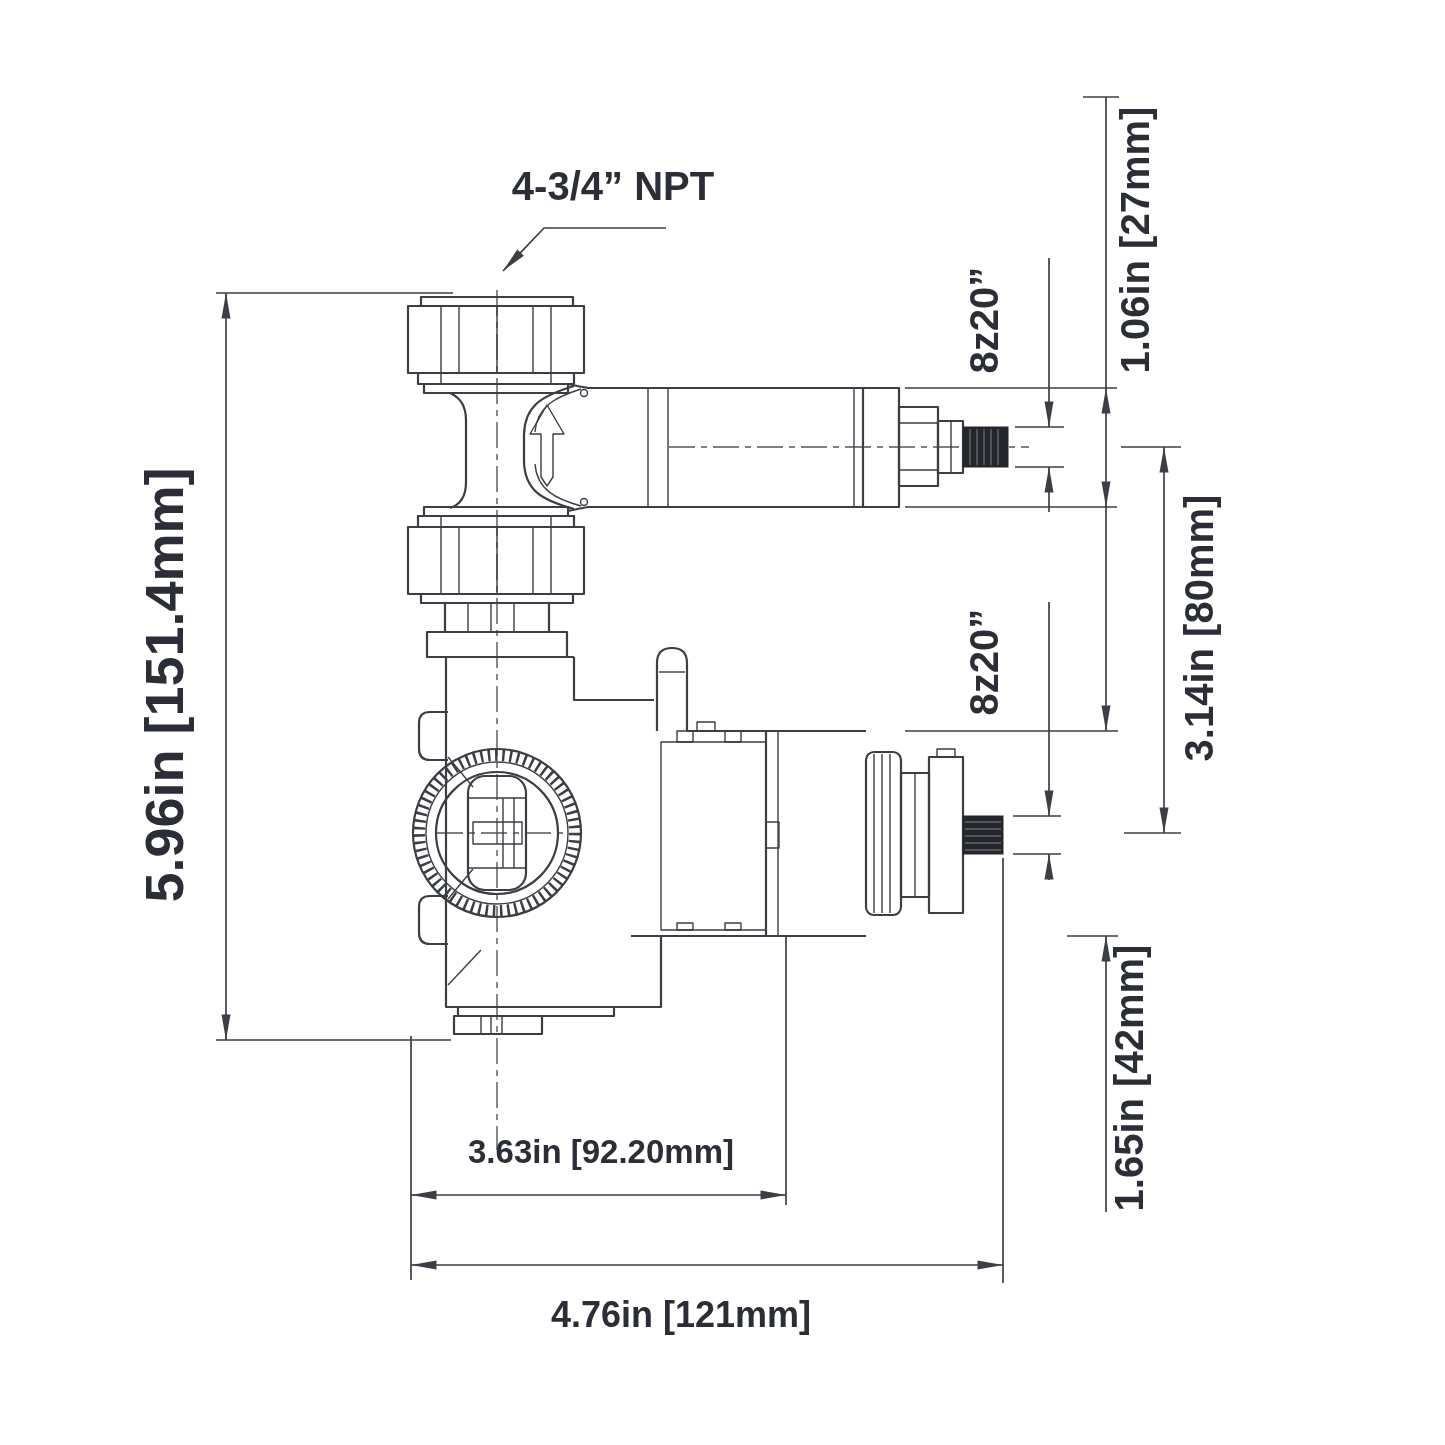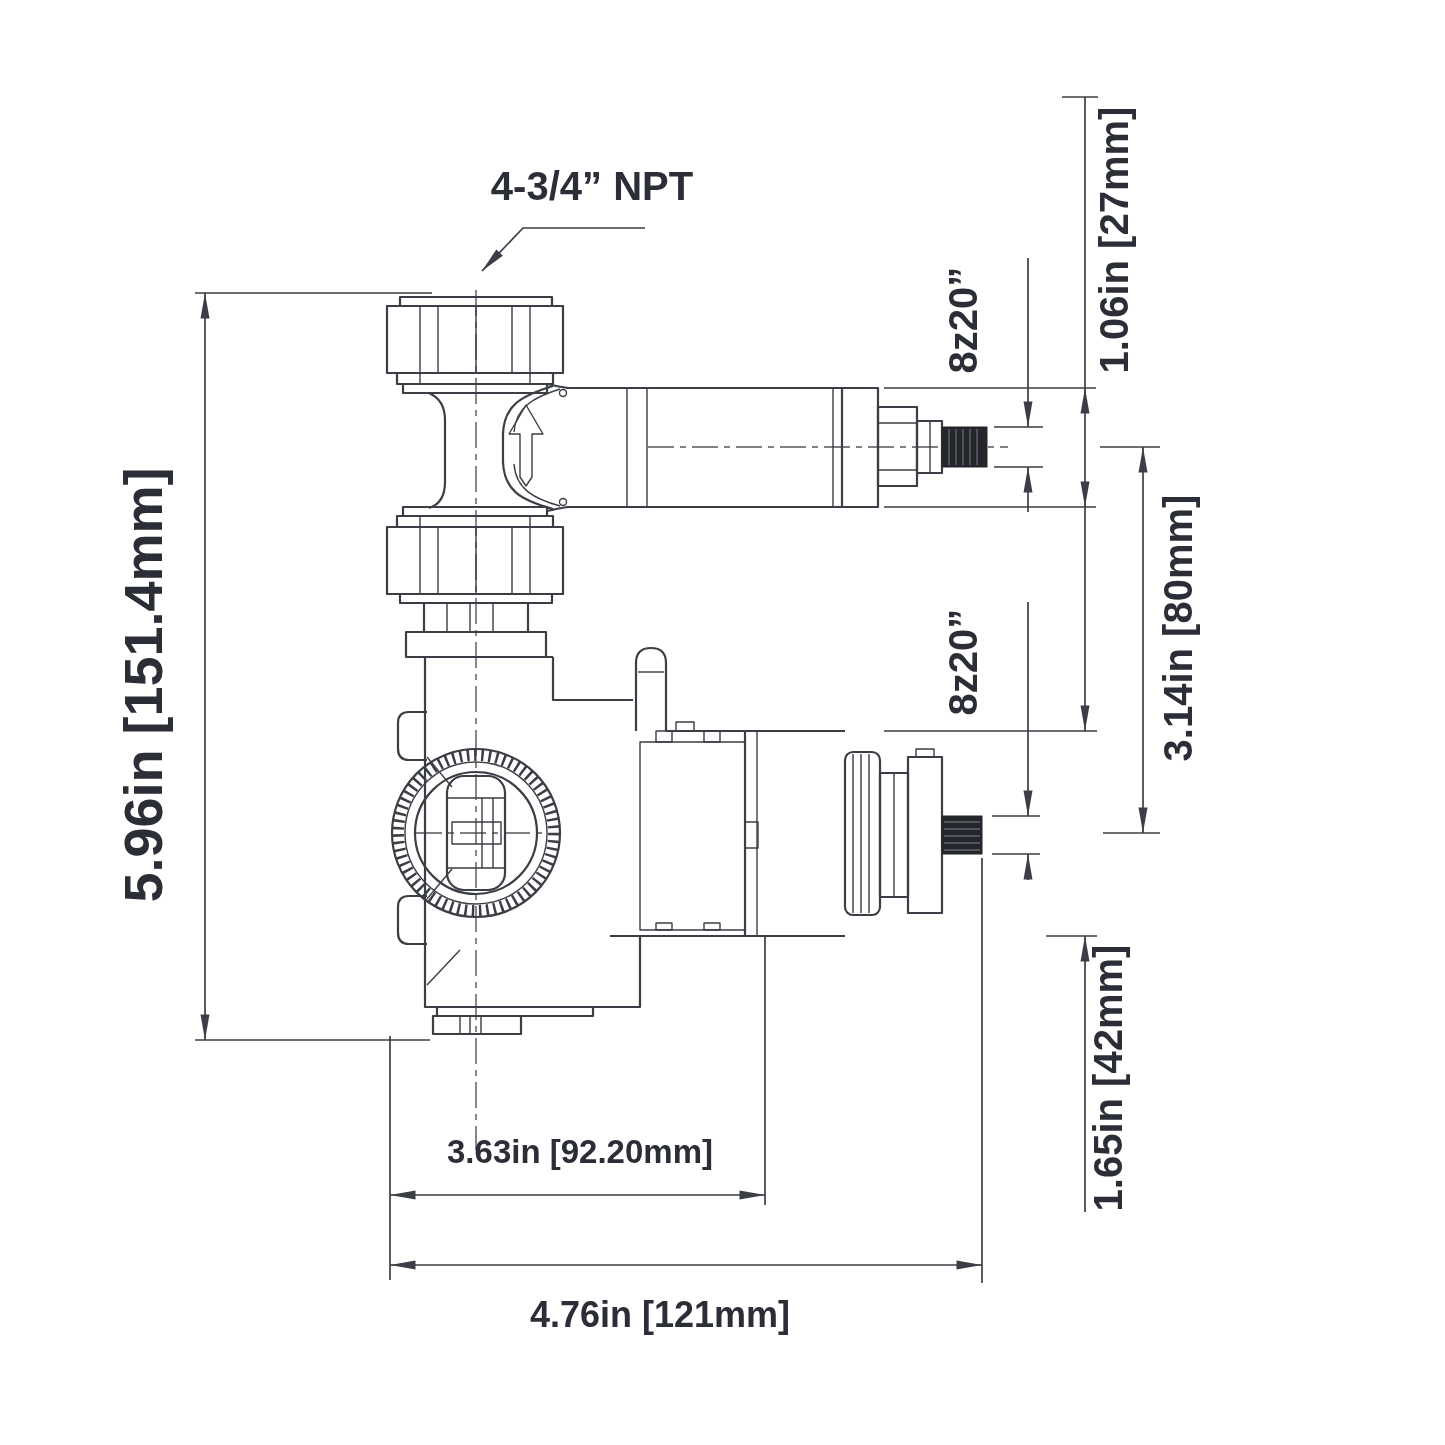--- a/index.html
+++ b/index.html
@@ -1,16 +1,16 @@
 <!DOCTYPE html>
 <html><head>
 <meta charset="utf-8">
 <style>
   html,body{margin:0;padding:0;background:#ffffff;}
-  .stage{width:1301px;height:1445px;background:#ffffff;position:relative;overflow:hidden;}
+  .stage{width:1301px;height:1445px;background:#ffffff;position:relative;overflow:hidden;padding-left:21px;}
   svg{display:block;}
   .ol{fill:none;stroke:#3b3e44;stroke-width:2.2;stroke-linejoin:round;}
   .th{fill:none;stroke:#3b3e44;stroke-width:1.4;stroke-linejoin:round;}
   .dim{fill:none;stroke:#3b3e44;stroke-width:1.7;}
   .cl{fill:none;stroke:#53565c;stroke-width:1.4;stroke-dasharray:26 6 6 6;}
   .txt{fill:#2b2e36;font-family:"Liberation Sans",sans-serif;font-weight:700;}
   .knurl{fill:none;stroke:#3b3e44;stroke-width:12;stroke-dasharray:2.5 4.8;}
   .darkfill{fill:#24262b;stroke:#24262b;stroke-width:1;}
   .stripe{fill:none;stroke:#61656c;stroke-width:1.4;}
 </style>

